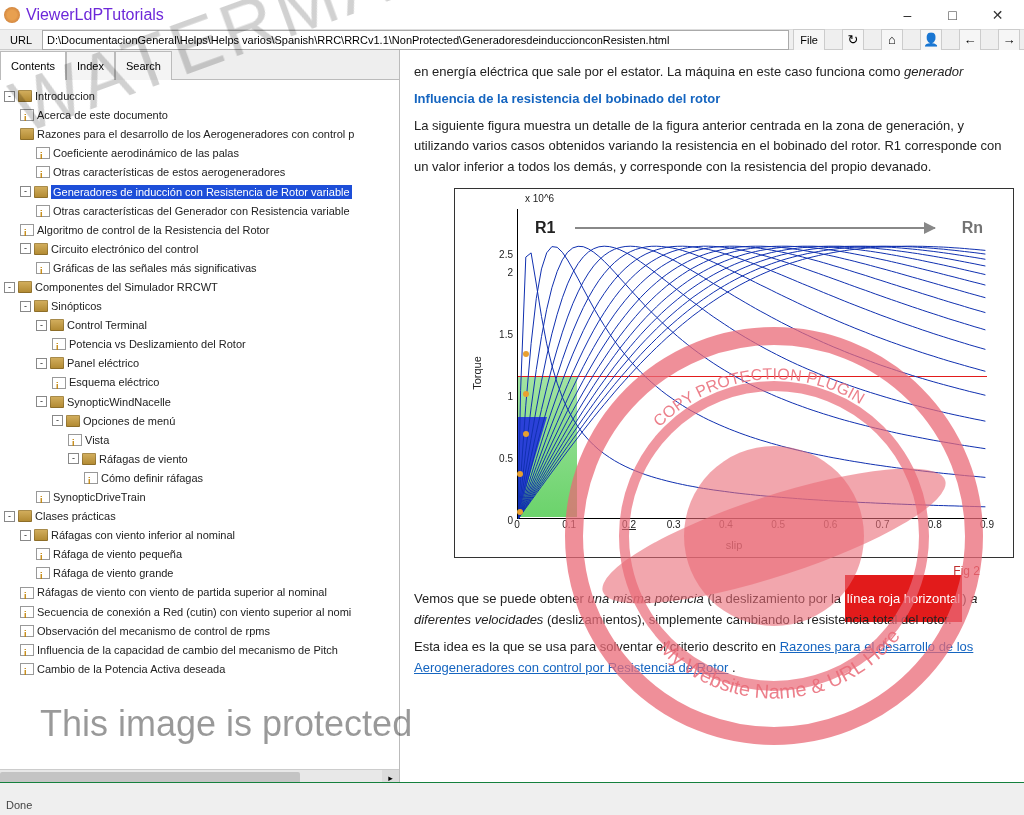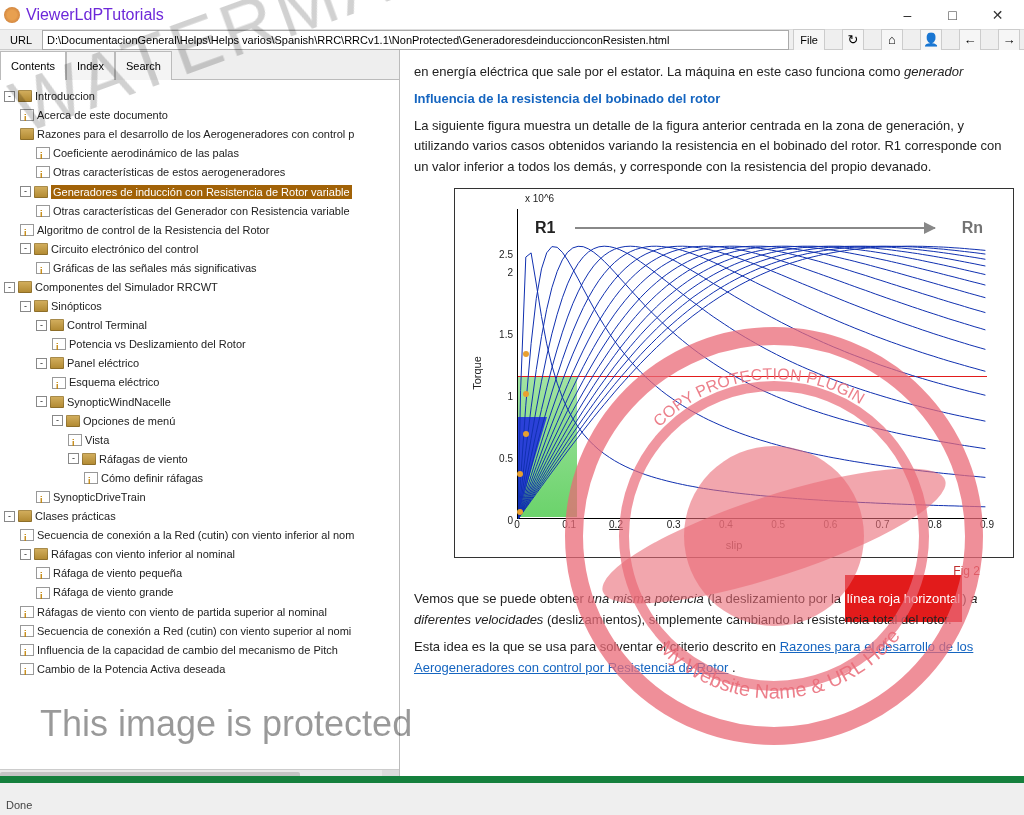--- a/index.html
+++ b/index.html
@@ -22,21 +22,21 @@
 .tree { flex: 1; overflow: auto; padding: 6px 2px 6px 2px; font-size: 11px; line-height: 18px; color: #222; }
 .tree ul { list-style: none; padding-left: 16px; }
 .tree > ul { padding-left: 2px; }
 .tree li { white-space: nowrap; position: relative; }
 .tog { display: inline-block; width: 11px; height: 11px; border: 1px solid #888; text-align: center; line-height: 9px; font-size: 9px; margin-right: 3px; background: #fff; vertical-align: middle; }
 .icn { display: inline-block; width: 14px; height: 12px; vertical-align: middle; margin-right: 3px; }
 .icn.book { background: linear-gradient(#d4b060,#b08830); border-radius: 1px; box-shadow: inset 0 0 0 1px rgba(0,0,0,0.2); }
 .icn.page { background: #fff; border: 1px solid #999; position: relative; }
 .icn.page::after { content: "i"; position: absolute; left: 3px; top: -1px; font-size: 9px; font-weight: bold; color: #c08000; }
 .tree .lbl { vertical-align: middle; }
-.tree .sel { background: #a16207; color: #fff; padding: 1px 2px; }
+.tree .sel { background: #1d4ed8; color: #fff; padding: 1px 2px; }
 .right { flex: 1; background: #fff; overflow: auto; padding: 6px 14px; font-size: 13px; line-height: 1.6; color: #222; position: relative; }
 .right p { margin: 6px 0; }
 .hlink { color: #1565c0; font-weight: bold; }
 .hlink2 { color: #1565c0; text-decoration: underline; }
 .redhl { background: #e21b1b; color: #fff; padding: 16px 2px; }
 .greenhl { background: #3db83a; color: #000; padding: 0 2px; }
 .chart { width: 560px; height: 370px; margin: 10px 0 4px 40px; border: 1px solid #333; position: relative; background: #fff; }
 .chart .plot { position: absolute; left: 62px; top: 20px; width: 470px; height: 310px; border-left: 1px solid #000; border-bottom: 1px solid #000; }
 .chart .ylab { position: absolute; left: 6px; top: 50%; transform: translateY(-50%) rotate(-90deg); font-size: 11px; }
 .chart .xlab { position: absolute; bottom: 2px; left: 50%; transform: translateX(-50%); font-size: 11px; }
@@ -45,21 +45,21 @@
 .chart .rn { position: absolute; right: 30px; top: 26px; font-size: 16px; font-weight: bold; color: #737373; }
 .chart .arrow { position: absolute; left: 120px; top: 38px; width: 360px; height: 2px; background: #888; }
 .chart .arrow::after { content: ""; position: absolute; right: -1px; top: -5px; border-left: 12px solid #888; border-top: 6px solid transparent; border-bottom: 6px solid transparent; }
 .chart .greenzone { position: absolute; left: 62px; bottom: 40px; width: 60px; height: 140px; background: linear-gradient(to bottom, rgba(70,200,70,0.5), rgba(70,200,70,0.8)); }
 .chart .bluefan { position: absolute; left: 62px; bottom: 40px; width: 30px; height: 100px; background: #2030e0; clip-path: polygon(0 100%, 100% 0, 0 0); opacity: 0.9; }
 .chart .redline { position: absolute; left: 62px; bottom: 180px; width: 470px; height: 1px; background: #e21b1b; }
 .chart .ytick { position: absolute; left: 36px; font-size: 10px; width: 22px; text-align: right; }
 .chart .xtick { position: absolute; bottom: 24px; font-size: 10px; width: 28px; text-align: center; transform: translateX(-50%); }
 .chart .dot { position: absolute; width: 6px; height: 6px; background: #e8a030; border-radius: 50%; }
 .fig-cap { text-align: right; color: #c03030; font-size: 12px; margin: 0 30px 8px 0; }
-.status { position: absolute; bottom: 0; left: 0; right: 0; height: 20px; background: #efefef; border-top: 7px solid #15803d; font-size: 11px; padding: 16px 6px; color: #444; }
+.status { position: absolute; bottom: 0; left: 0; right: 0; height: 20px; background: #efefef; border-top: 1px solid #15803d; font-size: 11px; padding: 16px 6px; color: #444; }
 .watermark { position: absolute; top: 70px; left: 0; font-size: 74px; color: rgba(0,0,0,0.18); transform: rotate(-20deg); transform-origin: left top; pointer-events: none; font-weight: 300; letter-spacing: 4px; z-index: 50; font-family: Arial, sans-serif; }
 .watermark2 { position: absolute; bottom: 70px; left: 40px; font-size: 36px; color: rgba(0,0,0,0.4); pointer-events: none; z-index: 50; font-family: Arial, sans-serif; }
 .stamp { position: absolute; right: 30px; bottom: 30px; width: 440px; height: 440px; pointer-events: none; z-index: 40; }
 .hscroll { height: 17px; background: #e8e8e8; border-top: 1px solid #ccc; position: relative; }
 .hscroll .thumb { position: absolute; left: 0; top: 2px; width: 300px; height: 13px; background: #c4c4c4; border-radius: 2px; }
 .hscroll .arr { position: absolute; top: 0; width: 17px; height: 17px; background: #dcdcdc; text-align: center; line-height: 17px; font-size: 9px; }
 </style>
 </head>
 <body>
 
@@ -143,29 +143,29 @@
                     </li>
                   </ul>
                 </li>
                 <li><span class="icn page"></span><span class="lbl">SynopticDriveTrain</span></li>
               </ul>
             </li>
           </ul>
         </li>
         <li><span class="tog">-</span><span class="icn book"></span><span class="lbl">Clases prácticas</span>
           <ul>
-            <li><span class="icn page"></span><span class="lbl">Secuencia de conexión a la Red (cutin) con viento inferior al nom</span></li>
             <li><span class="tog">-</span><span class="icn book"></span><span class="lbl">Ráfagas con viento inferior al nominal</span>
               <ul>
                 <li><span class="icn page"></span><span class="lbl">Ráfaga de viento pequeña</span></li>
                 <li><span class="icn page"></span><span class="lbl">Ráfaga de viento grande</span></li>
               </ul>
             </li>
             <li><span class="icn page"></span><span class="lbl">Ráfagas de viento con viento de partida superior al nominal</span></li>
             <li><span class="icn page"></span><span class="lbl">Secuencia de conexión a Red (cutin) con viento superior al nomi</span></li>
+            <li><span class="icn page"></span><span class="lbl">Observación del mecanismo de control de rpms</span></li>
             <li><span class="icn page"></span><span class="lbl">Influencia de la capacidad de cambio del mecanismo de Pitch</span></li>
             <li><span class="icn page"></span><span class="lbl">Cambio de la Potencia Activa deseada</span></li>
           </ul>
         </li>
       </ul>
     </div>
     <div class="hscroll">
       <div class="thumb"></div>
       <div class="arr" style="right:0">▸</div>
     </div>
@@ -214,21 +214,21 @@
       <div class="dot" style="left:62px;bottom:80px"></div>
       <div class="dot" style="left:62px;bottom:42px"></div>
     <div class="ytick" style="top: 324px;">0</div>
         <div class="ytick" style="top: 262px;">0.5</div>
         <div class="ytick" style="top: 200px;">1</div>
         <div class="ytick" style="top: 138px;">1.5</div>
         <div class="ytick" style="top: 76px;">2</div>
         <div class="ytick" style="top: 14px; margin-top: 44px;">2.5</div>
         <div class="xtick" style="left: 62px;">0</div>
         <div class="xtick" style="left: 114.222px;">0.1</div>
-        <div class="xtick" style="left: 161px; text-decoration: underline;">0.2</div>
+        <div class="xtick" style="left: 174px; text-decoration: underline;">0.2</div>
         <div class="xtick" style="left: 218.667px;">0.3</div>
         <div class="xtick" style="left: 270.889px;">0.4</div>
         <div class="xtick" style="left: 323.111px;">0.5</div>
         <div class="xtick" style="left: 375.333px;">0.6</div>
         <div class="xtick" style="left: 427.556px;">0.7</div>
         <div class="xtick" style="left: 479.778px;">0.8</div>
         <div class="xtick" style="left: 532px;">0.9</div>
       </div>
     <div class="fig-cap">Fig 2</div>
 

